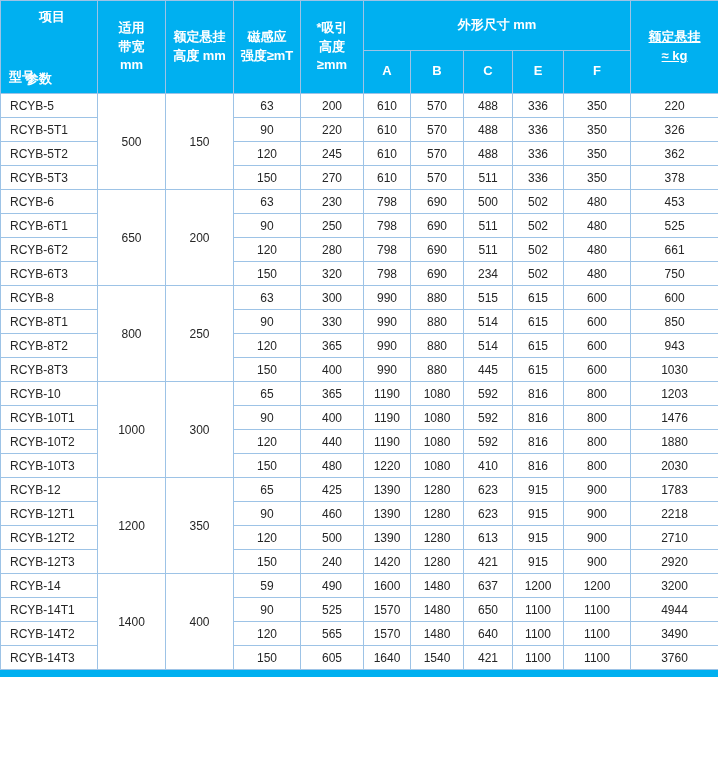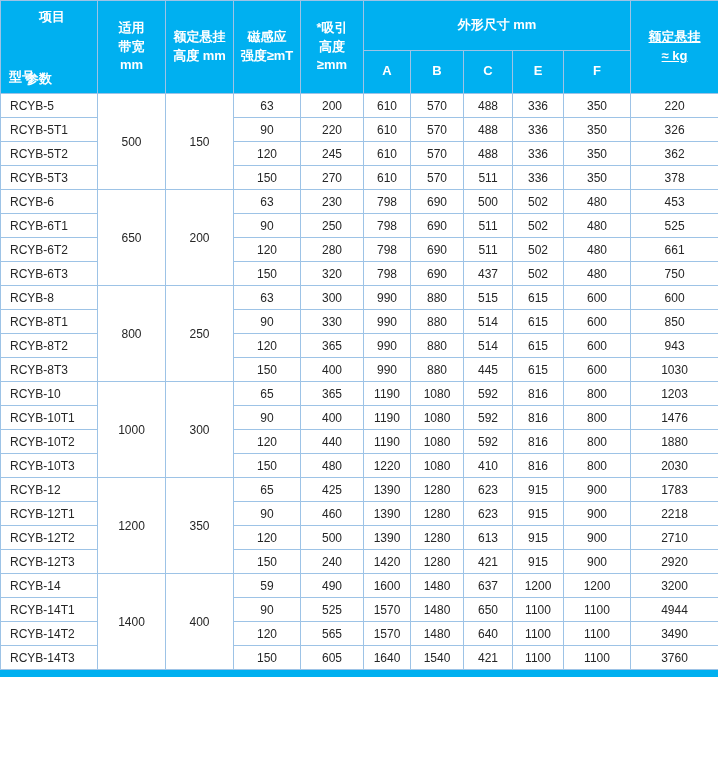--- a/index.html
+++ b/index.html
@@ -178,21 +178,21 @@
           <td>502</td>
           <td>480</td>
           <td>661</td>
         </tr>
         <tr>
           <td class="model">RCYB-6T3</td>
           <td>150</td>
           <td>320</td>
           <td>798</td>
           <td>690</td>
-          <td>437</td>
+          <td>234</td>
           <td>502</td>
           <td>480</td>
           <td>750</td>
         </tr>
         <tr>
           <td class="model">RCYB-8</td>
           <td rowspan="4">800</td>
           <td rowspan="4">250</td>
           <td>63</td>
           <td>300</td>

